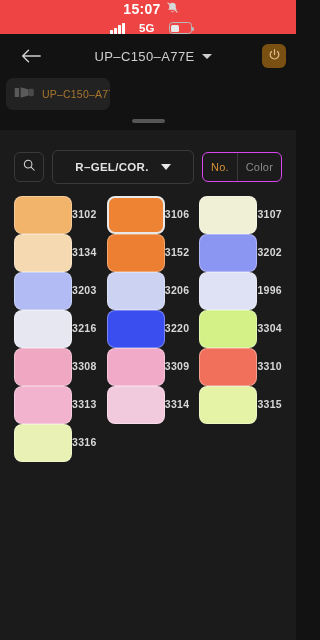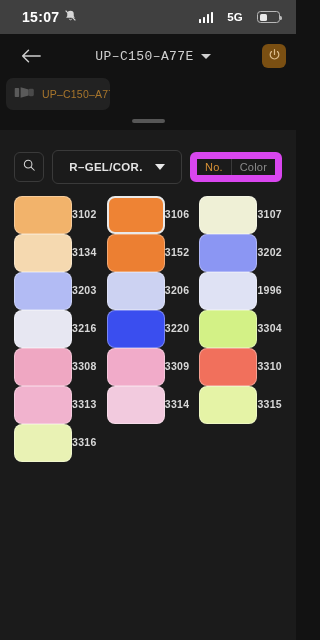--- a/index.html
+++ b/index.html
@@ -9,21 +9,22 @@
     font-family:"Liberation Sans", sans-serif;
     overflow:hidden;
   }
   body { position:relative; }
 
   
   .statusbar {
     height:34px;
     display:flex; align-items:center; justify-content:space-between;
     padding:0 16px 0 22px;
-    background:#404040;
+    background:#ef4444;
+    flex-direction:column;
   }
   .sb-left { display:flex; align-items:center; gap:5px; }
   .sb-time { color:#ffffff; font-size:14px; font-weight:bold; letter-spacing:.3px; }
   .sb-right { display:flex; align-items:center; gap:14px; }
   .sb-net { color:#ffffff; font-size:11.5px; font-weight:bold; letter-spacing:.2px; }
   .bars { display:flex; align-items:flex-end; gap:1.5px; height:11px; }
   .bars i { display:block; width:2.5px; background:#fff; border-radius:.5px; }
   .bars i:nth-child(1){height:4px;}
   .bars i:nth-child(2){height:6px;}
   .bars i:nth-child(3){height:8.5px;}
@@ -42,21 +43,21 @@
   .appbar {
     height:44px; display:flex; align-items:center;
     padding:0 10px 0 18px; position:relative;
   }
   .back-btn {
     width:26px; height:26px; display:flex; align-items:center; justify-content:center;
     flex:0 0 auto;
   }
   .back-btn svg { display:block; }
   .title-wrap {
-    flex:1; display:flex; align-items:center; justify-content:center; gap:7px;font-family:Liberation Mono, monospace;
+    flex:1; display:flex; align-items:center; justify-content:center; gap:7px;
   }
   .title { color:#cfcfcf; font-size:13px; letter-spacing:.4px; }
   .caret {
     width:0;height:0;border-left:5px solid transparent;border-right:5px solid transparent;
     border-top:5.5px solid #cfcfcf;
   }
   .power-btn {
     width:24px; height:24px; border-radius:6px; background:#7a4f12;
     display:flex; align-items:center; justify-content:center; flex:0 0 auto;
   }
@@ -104,21 +105,21 @@
     display:flex; align-items:center; justify-content:center; gap:12px;
     padding:16px 8px;
   }
   .dropdown-label { color:#e3e3e3; font-size:11.5px; font-weight:bold; letter-spacing:.3px; }
   .dd-caret {
     width:0;height:0;border-left:5px solid transparent;border-right:5px solid transparent;
     border-top:6px solid #e8e8e8;
   }
   .seg {
     flex:0 0 auto; height:30px; display:flex;
-    border:7px solid #d946ef; border-radius:6px; overflow:hidden;
+    border:1px solid #d946ef; border-radius:6px; overflow:hidden;
   }
   .seg > div {
     display:flex; align-items:center; justify-content:center;
     padding:0 8px; font-size:11px; letter-spacing:.2px;
   }
   .seg .sep { padding:0; width:1px; background:#3a3a3a; }
   .seg .on  { color:#d69036; }
   .seg .off { color:#8a8a8a; }
 
   

